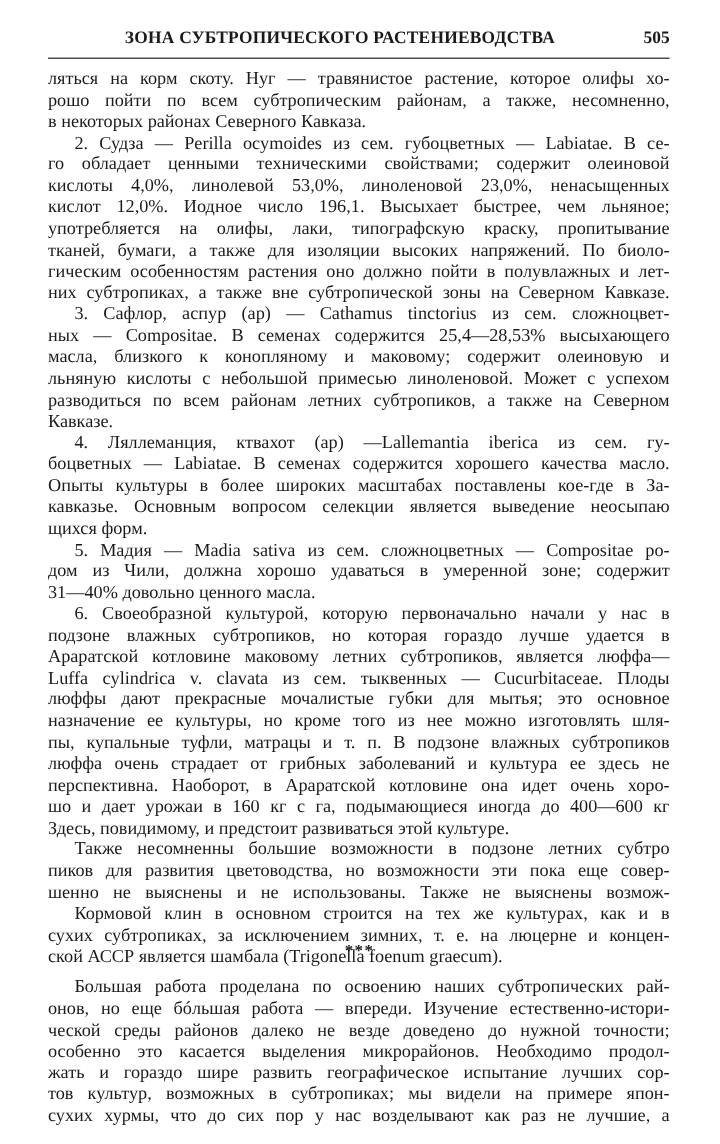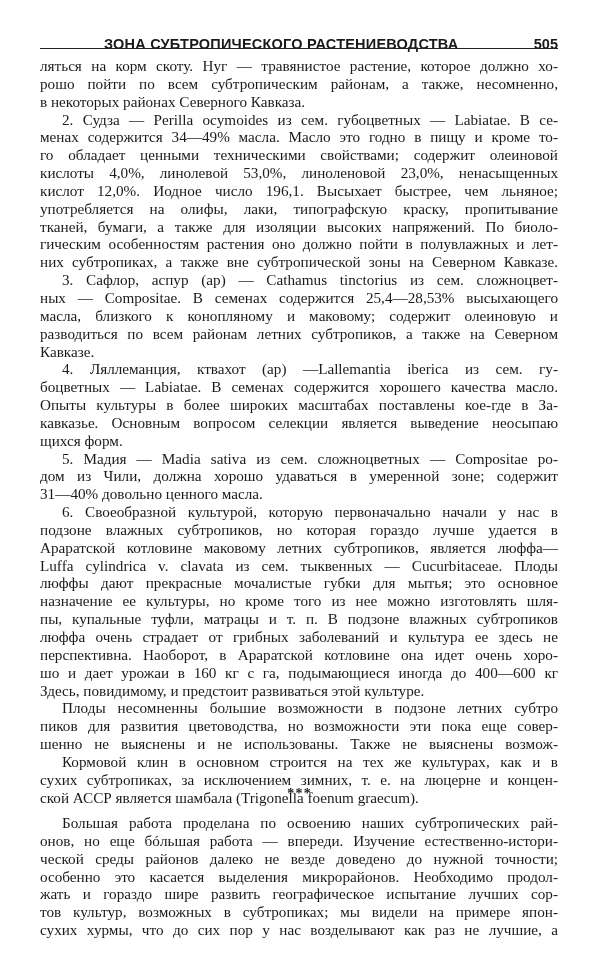--- a/index.html
+++ b/index.html
@@ -1,18 +1,18 @@
 <!DOCTYPE html>
 <html><head>
 <meta charset="utf-8">
 <style>
   html, body { margin:0; padding:0; background:#ffffff; }
   body { width:600px; height:953px; position:relative; overflow:hidden; color:#1a1a1a; }
   .page { position:absolute; left:40px; top:0; width:520px; }
-  .header { position:absolute; top:36px; left:0; width:520px; height:18px; font-family:Liberation Sans, sans-serif; font-size:14.5px; font-weight:bold; }
+  .header { position:absolute; top:24px; left:0; width:520px; height:18px; font-family:Liberation Serif, serif; font-size:14.5px; font-weight:bold; }
   .header-title { position:absolute; left:64px; top:0; letter-spacing:0.2px; }
   .header-page { position:absolute; right:2px; top:0; }
   .rule { position:absolute; top:48px; left:0; width:518px; height:0; border-top:1.6px solid #222; }
   .body { position:absolute; top:57px; left:0; width:518px; font-family:"Liberation Serif", serif; font-size:15.2px; line-height:17.85px; text-align:justify; }
   .line { display:block; white-space:nowrap; text-align-last:justify; text-align:justify; height:17.85px; overflow:visible; }
   .line.last { text-align-last:left; }
   .indent { padding-left:22px; }
   .stars { position:absolute; top:786px; left:0; width:518px; text-align:center; font-family:"Liberation Serif", serif; font-size:14px; font-weight:bold; }
   .body2 { position:absolute; top:796px; left:0; width:518px; font-family:Liberation Serif, serif; font-size:15.2px; line-height:17.85px; }
 </style>
@@ -20,35 +20,35 @@
 <body>
 
 <div class="page">
   <div class="header">
     <span class="header-title">ЗОНА СУБТРОПИЧЕСКОГО РАСТЕНИЕВОДСТВА</span>
     <span class="header-page">505</span>
   </div>
   <div class="rule"></div>
 
   <div class="body" id="body-lines">
-      <span class="line">ляться на корм скоту. Нуг — травянистое растение, которое должно хо-</span>
+      <span class="line">ляться на корм скоту. Нуг — травянистое растение, которое олифы хо-</span>
       <span class="line">рошо пойти по всем субтропическим районам, а также, несомненно,</span>
       <span class="line last">в некоторых районах Северного Кавказа.</span>
       <span class="line indent">2. Судза — Perilla ocymoides из сем. губоцветных — Labiatae. В се-</span>
-      <span class="line">менах содержится 34—49% масла. Масло это годно в пищу и кроме то-</span>
       <span class="line">го обладает ценными техническими свойствами; содержит олеиновой</span>
       <span class="line">кислоты 4,0%, линолевой 53,0%, линоленовой 23,0%, ненасыщенных</span>
       <span class="line">кислот 12,0%. Иодное число 196,1. Высыхает быстрее, чем льняное;</span>
       <span class="line">употребляется на олифы, лаки, типографскую краску, пропитывание</span>
       <span class="line">тканей, бумаги, а также для изоляции высоких напряжений. По биоло-</span>
       <span class="line">гическим особенностям растения оно должно пойти в полувлажных и лет-</span>
       <span class="line">них субтропиках, а также вне субтропической зоны на Северном Кавказе.</span>
       <span class="line indent">3. Сафлор, аспур (ар) — Cathamus tinctorius из сем. сложноцвет-</span>
       <span class="line">ных — Compositae. В семенах содержится 25,4—28,53% высыхающего</span>
       <span class="line">масла, близкого к конопляному и маковому; содержит олеиновую и</span>
+      <span class="line">льняную кислоты с небольшой примесью линоленовой. Может с успехом</span>
       <span class="line">разводиться по всем районам летних субтропиков, а также на Северном</span>
       <span class="line last">Кавказе.</span>
       <span class="line indent">4. Ляллеманция, ктвахот (ар) —Lallemantia iberica из сем. гу-</span>
       <span class="line">боцветных — Labiatae. В семенах содержится хорошего качества масло.</span>
       <span class="line">Опыты культуры в более широких масштабах поставлены кое-где в За-</span>
       <span class="line">кавказье. Основным вопросом селекции является выведение неосыпаю</span>
       <span class="line last">щихся форм.</span>
       <span class="line indent">5. Мадия — Madia sativa из сем. сложноцветных — Compositae ро-</span>
       <span class="line">дом из Чили, должна хорошо удаваться в умеренной зоне; содержит</span>
       <span class="line last">31—40% довольно ценного масла.</span>
@@ -56,21 +56,21 @@
       <span class="line">подзоне влажных субтропиков, но которая гораздо лучше удается в</span>
       <span class="line">Араратской котловине маковому летних субтропиков, является люффа—</span>
       <span class="line">Luffa cylindrica v. clavata из сем. тыквенных — Cucurbitaceae. Плоды</span>
       <span class="line">люффы дают прекрасные мочалистые губки для мытья; это основное</span>
       <span class="line">назначение ее культуры, но кроме того из нее можно изготовлять шля-</span>
       <span class="line">пы, купальные туфли, матрацы и т. п. В подзоне влажных субтропиков</span>
       <span class="line">люффа очень страдает от грибных заболеваний и культура ее здесь не</span>
       <span class="line">перспективна. Наоборот, в Араратской котловине она идет очень хоро-</span>
       <span class="line">шо и дает урожаи в 160 кг с га, подымающиеся иногда до 400—600 кг</span>
       <span class="line last">Здесь, повидимому, и предстоит развиваться этой культуре.</span>
-      <span class="line indent">Плоды несомненны большие возможности в подзоне летних субтро</span>
+      <span class="line indent">Также несомненны большие возможности в подзоне летних субтро</span>
       <span class="line">пиков для развития цветоводства, но возможности эти пока еще совер-</span>
       <span class="line">шенно не выяснены и не использованы. Также не выяснены возмож-</span>
       <span class="line indent">Кормовой клин в основном строится на тех же культурах, как и в</span>
       <span class="line">сухих субтропиках, за исключением зимних, т. е. на люцерне и концен-</span>
       <span class="line last">ской АССР является шамбала (Trigonella foenum graecum).</span>
     </div>
 
   <div class="stars">* * *</div>
 
   <div class="body2" id="final-lines" style="top:814px;">

